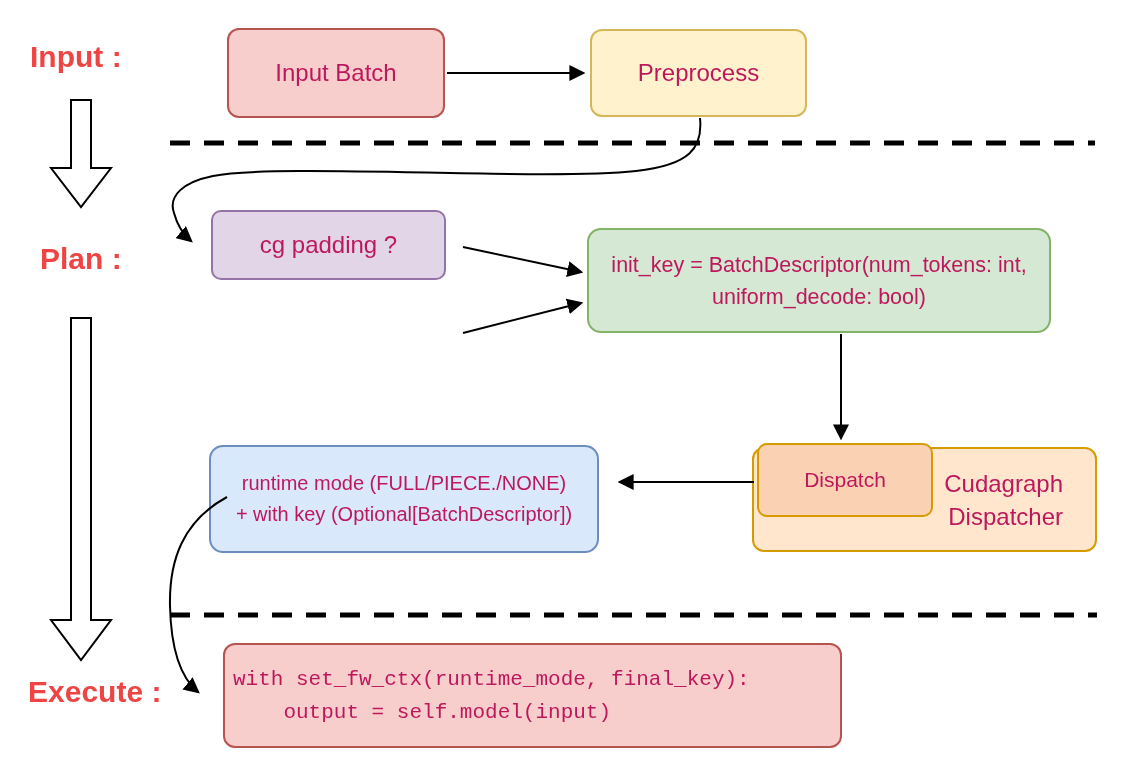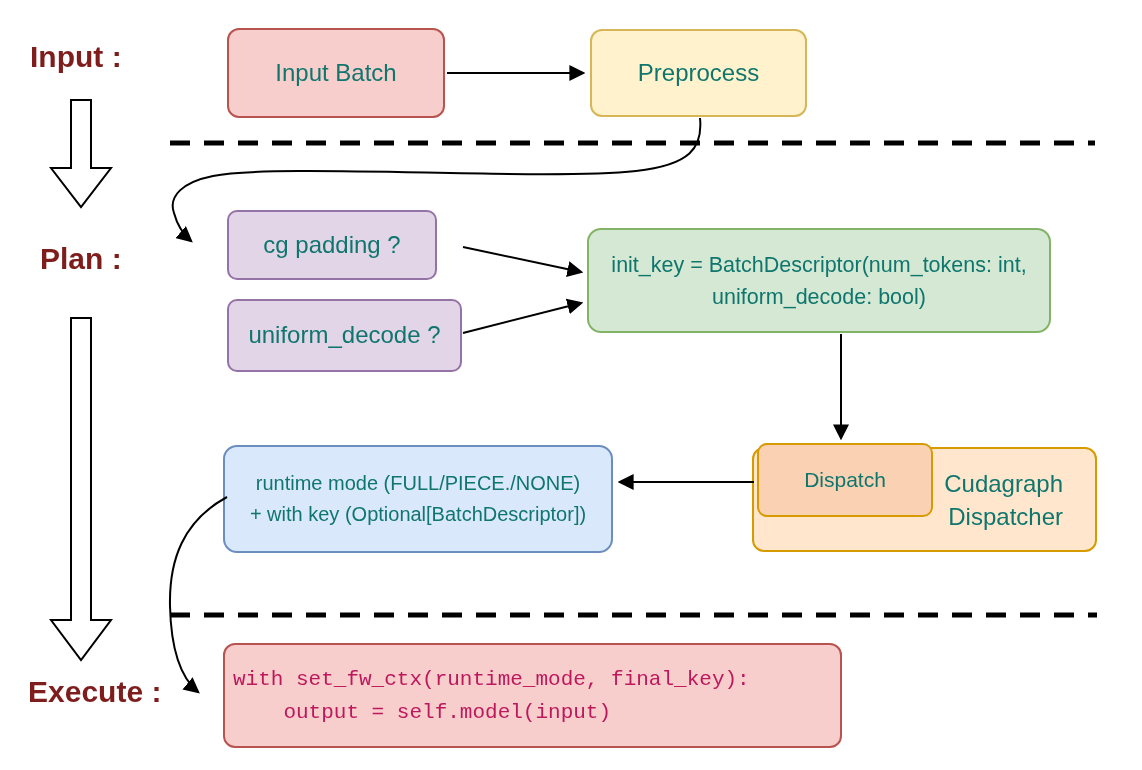--- a/index.html
+++ b/index.html
@@ -12,47 +12,47 @@
     position: relative;
     width: 1142px;
     height: 770px;
     background: #ffffff;
     overflow: hidden;
   }
   .stage-label {
     position: absolute;
     font-weight: 700;
     font-size: 30px;
-    color: #7f1d1d;
+    color: #ef4444;
     white-space: nowrap;
   }
   .node {
     position: absolute;
     box-sizing: border-box;
     border: 2px solid;
     border-radius: 12px;
     display: flex;
     flex-direction: column;
     align-items: center;
     justify-content: center;
     text-align: center;
-    color: #0f766e;
+    color: #be185d;
     line-height: 1.45;
   }
   .node span { display: block; white-space: pre; }
 
   .n-input-batch   { left:227px; top:28px;  width:218px; height:90px;  background:#F8CECC; border-color:#B85450; font-size:24px; }
   .n-preprocess    { left:590px; top:29px;  width:217px; height:88px;  background:#FFF2CC; border-color:#D6B656; font-size:24px; }
-  .n-cg-padding    { left:227px; top:210px; width:210px; height:70px;  background:#E1D5E7; border-color:#9673A6; font-size:24px; border-radius:10px; }
+  .n-cg-padding    { left:211px; top:210px; width:235px; height:70px;  background:#E1D5E7; border-color:#9673A6; font-size:24px; border-radius:10px; }
   .n-uniform-decode{ left:227px; top:299px; width:235px; height:73px;  background:#E1D5E7; border-color:#9673A6; font-size:24px; border-radius:10px; }
   .n-init-key      { left:587px; top:228px; width:464px; height:105px; background:#D5E8D4; border-color:#82B366; font-size:21.5px; line-height:32px; border-radius:14px; }
   .n-cudagraph     { left:752px; top:447px; width:345px; height:105px; background:#FFE6CC; border-color:#D79B00; font-size:24px; line-height:33px;
                      align-items:flex-end; padding-right:32px; }
   .n-dispatch      { left:757px; top:443px; width:176px; height:74px;  background:#FAD2B3; border-color:#D79B00; font-size:21px; border-radius:10px; }
-  .n-runtime-mode  { left:223px; top:445px; width:390px; height:108px; background:#DAE8FC; border-color:#6C8EBF; font-size:20px; line-height:31px; border-radius:14px; }
+  .n-runtime-mode  { left:209px; top:445px; width:390px; height:108px; background:#DAE8FC; border-color:#6C8EBF; font-size:20px; line-height:31px; border-radius:14px; }
   .n-execute-code  { left:223px; top:643px; width:619px; height:105px; background:#F8CECC; border-color:#B85450;
                      font-family:"Liberation Mono","DejaVu Sans Mono",monospace; font-size:21px; line-height:33px;
                      color:#be185d; align-items:flex-start; padding-left:8px; text-align:left; }
 
   #wires {
     position: absolute;
     left: 0; top: 0;
     width: 1142px; height: 770px;
     pointer-events: none;
   }
@@ -74,23 +74,20 @@
   </div>
 
   <div class="node n-preprocess">
     <span>Preprocess</span>
   </div>
 
   <div class="node n-cg-padding">
     <span>cg padding ?</span>
   </div>
 
-  <div class="node n-uniform-decode">
-    <span>uniform_decode ?</span>
-  </div>
 
   <div class="node n-init-key">
     <span>init_key = BatchDescriptor(num_tokens: int,</span>
     <span>uniform_decode: bool)</span>
   </div>
 
   <div class="node n-cudagraph">
     <span>Cudagraph</span>
     <span>Dispatcher</span>
   </div>

